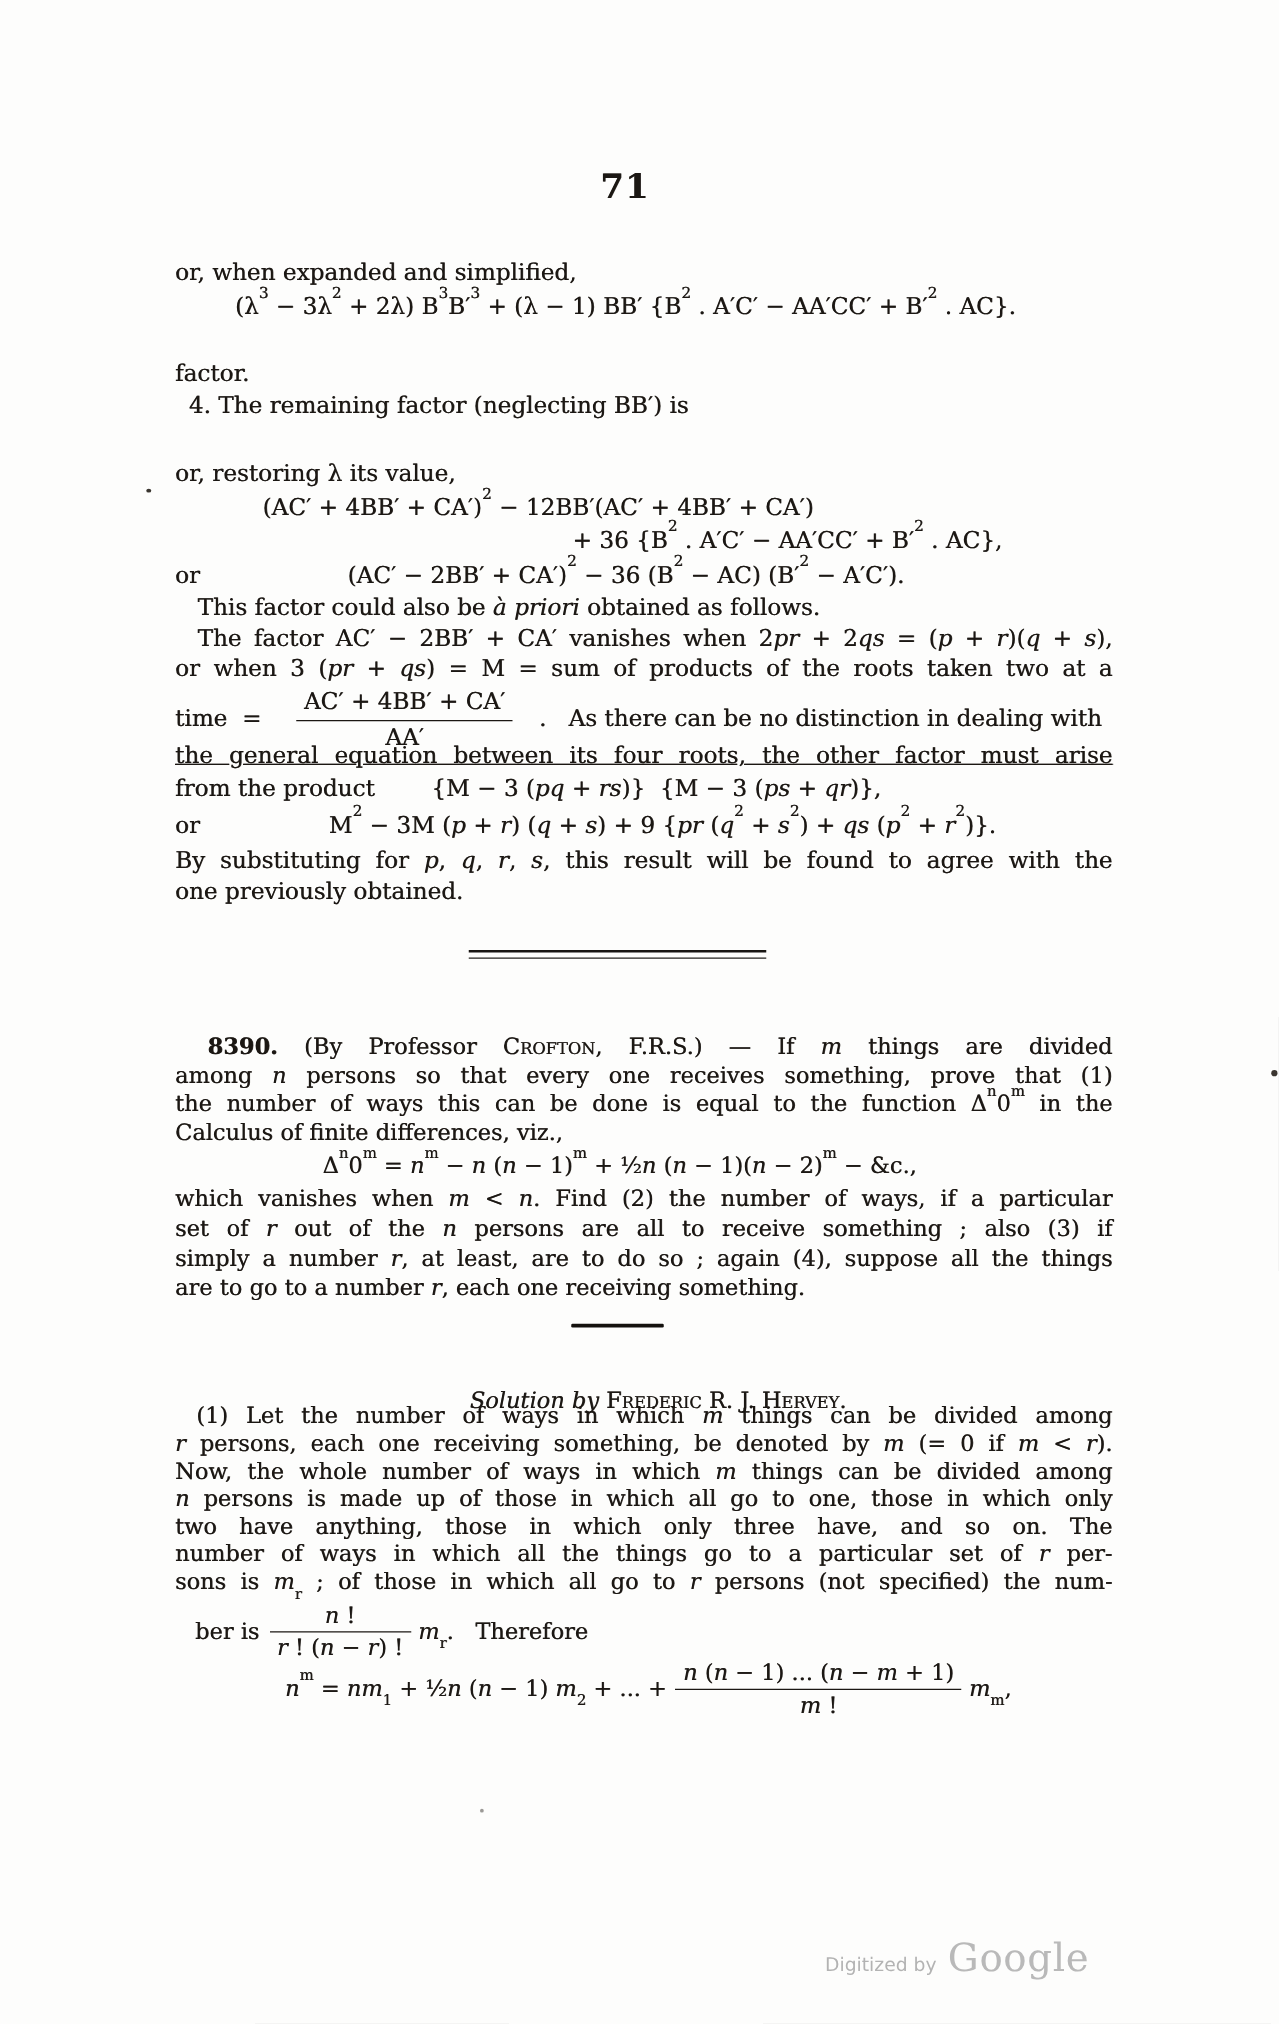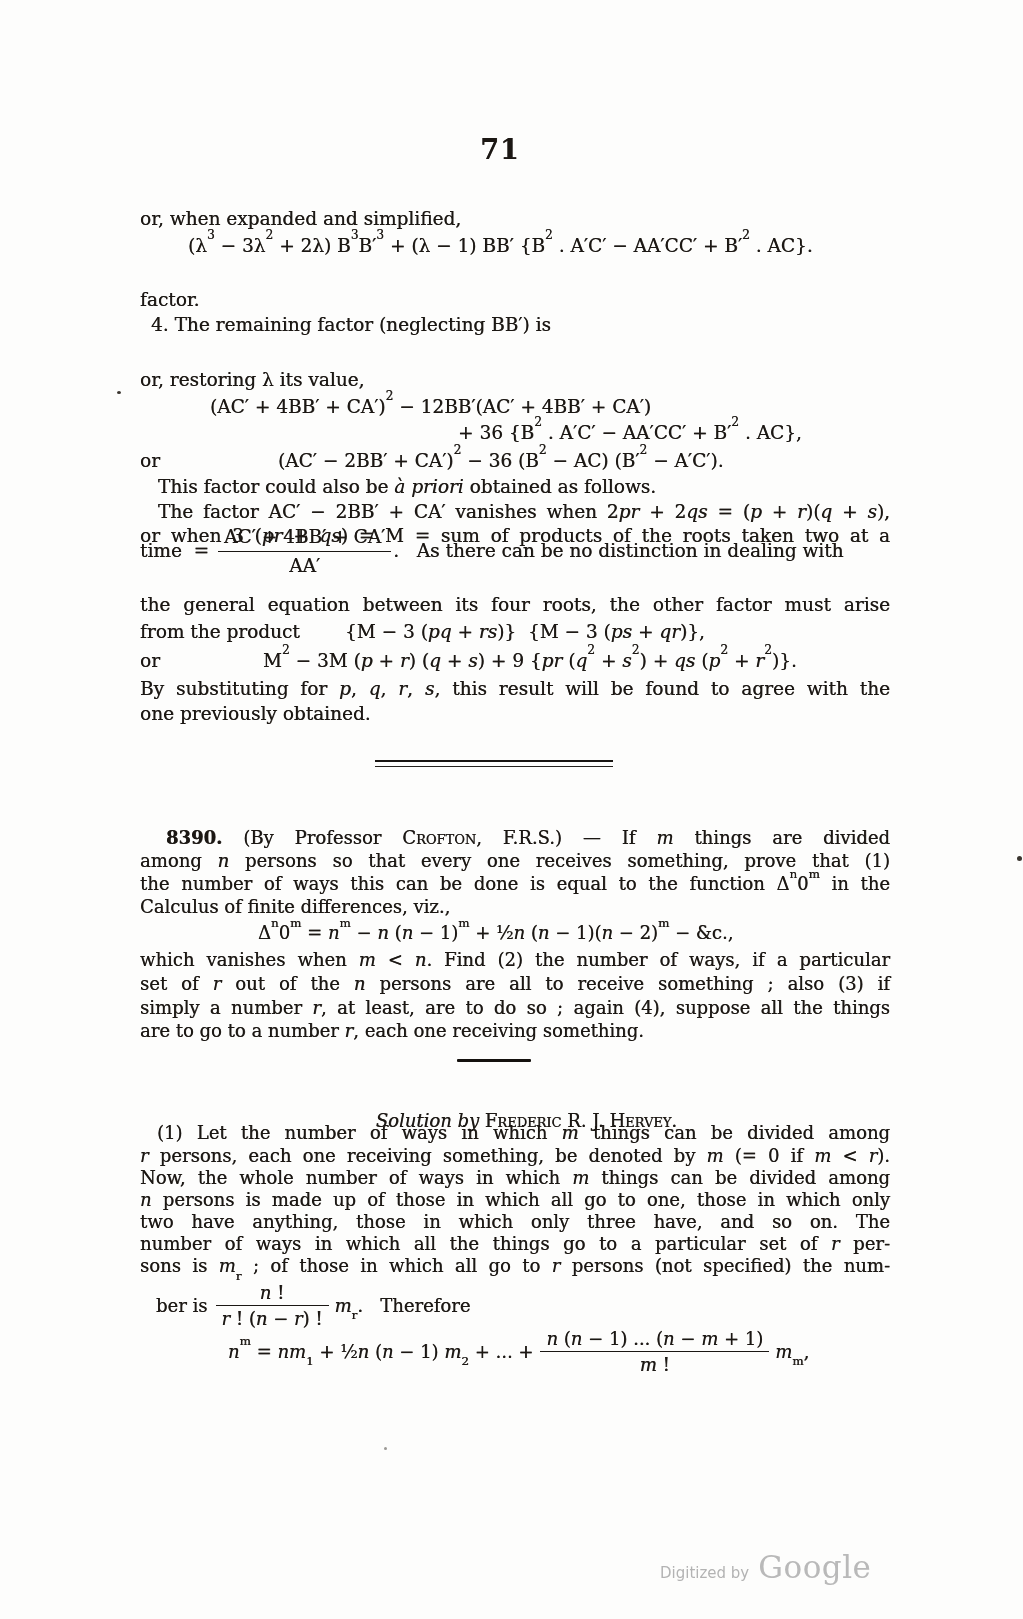--- a/index.html
+++ b/index.html
@@ -51,27 +51,27 @@
 
   <div class="ln a" style="top:448px; left:140px; width:753px; height:26px;">
     <span class="at" style="left:0;">or</span>
     <span class="at" style="left:138px;">(AC′ − 2BB′ + CA′)<sup>2</sup> − 36 (B<sup>2</sup> − AC) (B′<sup>2</sup> − A′C′).</span>
   </div>
 
   <div class="ln a" style="top:474px; left:158px;">This factor could also be <i>à priori</i> obtained as follows.</div>
   <div class="ln a j" style="top:499px; left:158px; width:732px;">The factor AC′ − 2BB′ + CA′ vanishes when 2<i>pr</i> + 2<i>qs</i> = (<i>p</i> + <i>r</i>)(<i>q</i> + <i>s</i>),</div>
   <div class="ln a j" style="top:523px; left:140px; width:750px;">or when 3 (<i>pr</i> + <i>qs</i>) = M = sum of products of the roots taken two at a</div>
 
-  <div class="ln a frow" style="top:528px; left:140px; width:753px; height:46px;">
+  <div class="ln a frow" style="top:553px; left:140px; width:753px; height:46px;gap:19px;">
     <span>time  =</span>
     <span class="frac" style="margin-left:9px;"><span class="fn">AC′ + 4BB′ + CA′</span><span class="fd">AA′</span></span>
     <span style="margin-left:2px;">.   As there can be no distinction in dealing with</span>
   </div>
 
-  <div class="ln a j" style="top:592px; left:140px; width:750px;">the general equation between its four roots, the other factor must arise</div>
+  <div class="ln a j" style="top:592px; left:140px; width:750px;text-decoration:underline;">the general equation between its four roots, the other factor must arise</div>
 
   <div class="ln a" style="top:619px; left:140px; width:753px; height:26px;">
     <span class="at" style="left:0;">from the product</span>
     <span class="at" style="left:205px;">{M − 3 (<i>pq</i> + <i>rs</i>)}  {M − 3 (<i>ps</i> + <i>qr</i>)},</span>
   </div>
 
   <div class="ln a" style="top:648px; left:140px; width:753px; height:26px;">
     <span class="at" style="left:0;">or</span>
     <span class="at" style="left:123px;">M<sup>2</sup> − 3M (<i>p</i> + <i>r</i>) (<i>q</i> + <i>s</i>) + 9 {<i>pr</i> (<i>q</i><sup>2</sup> + <i>s</i><sup>2</sup>) + <i>qs</i> (<i>p</i><sup>2</sup> + <i>r</i><sup>2</sup>)}.</span>
   </div>

